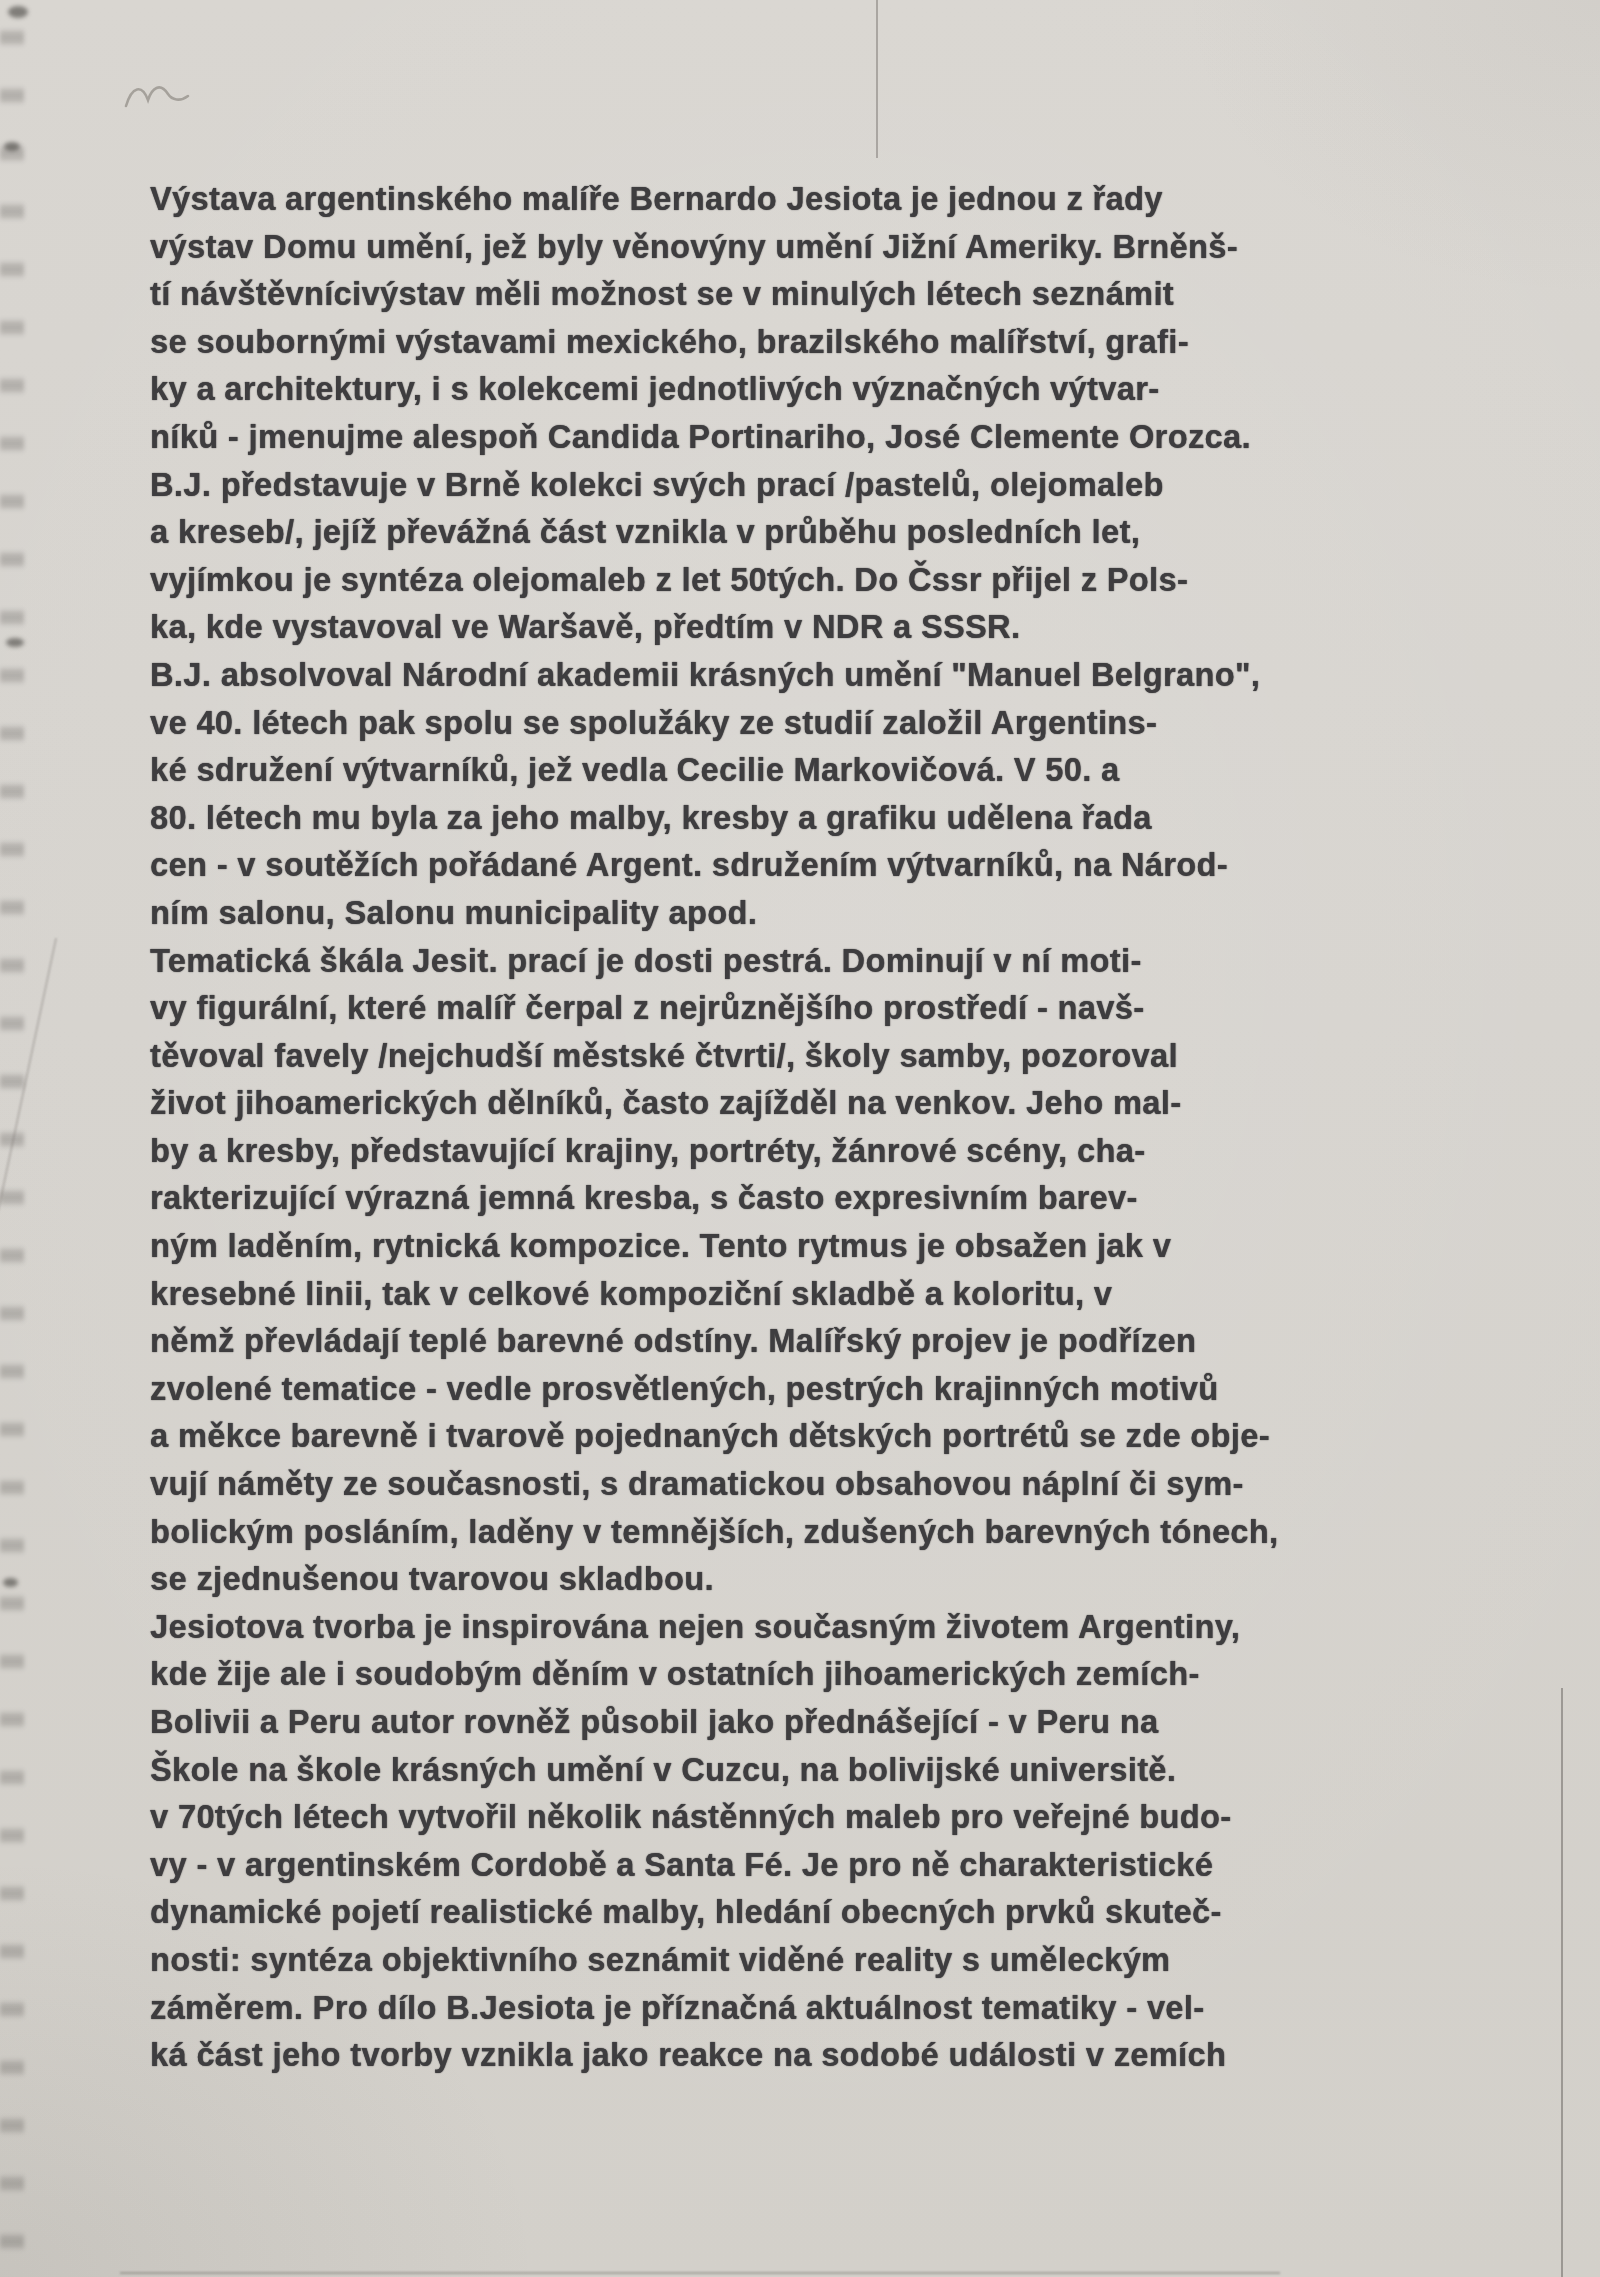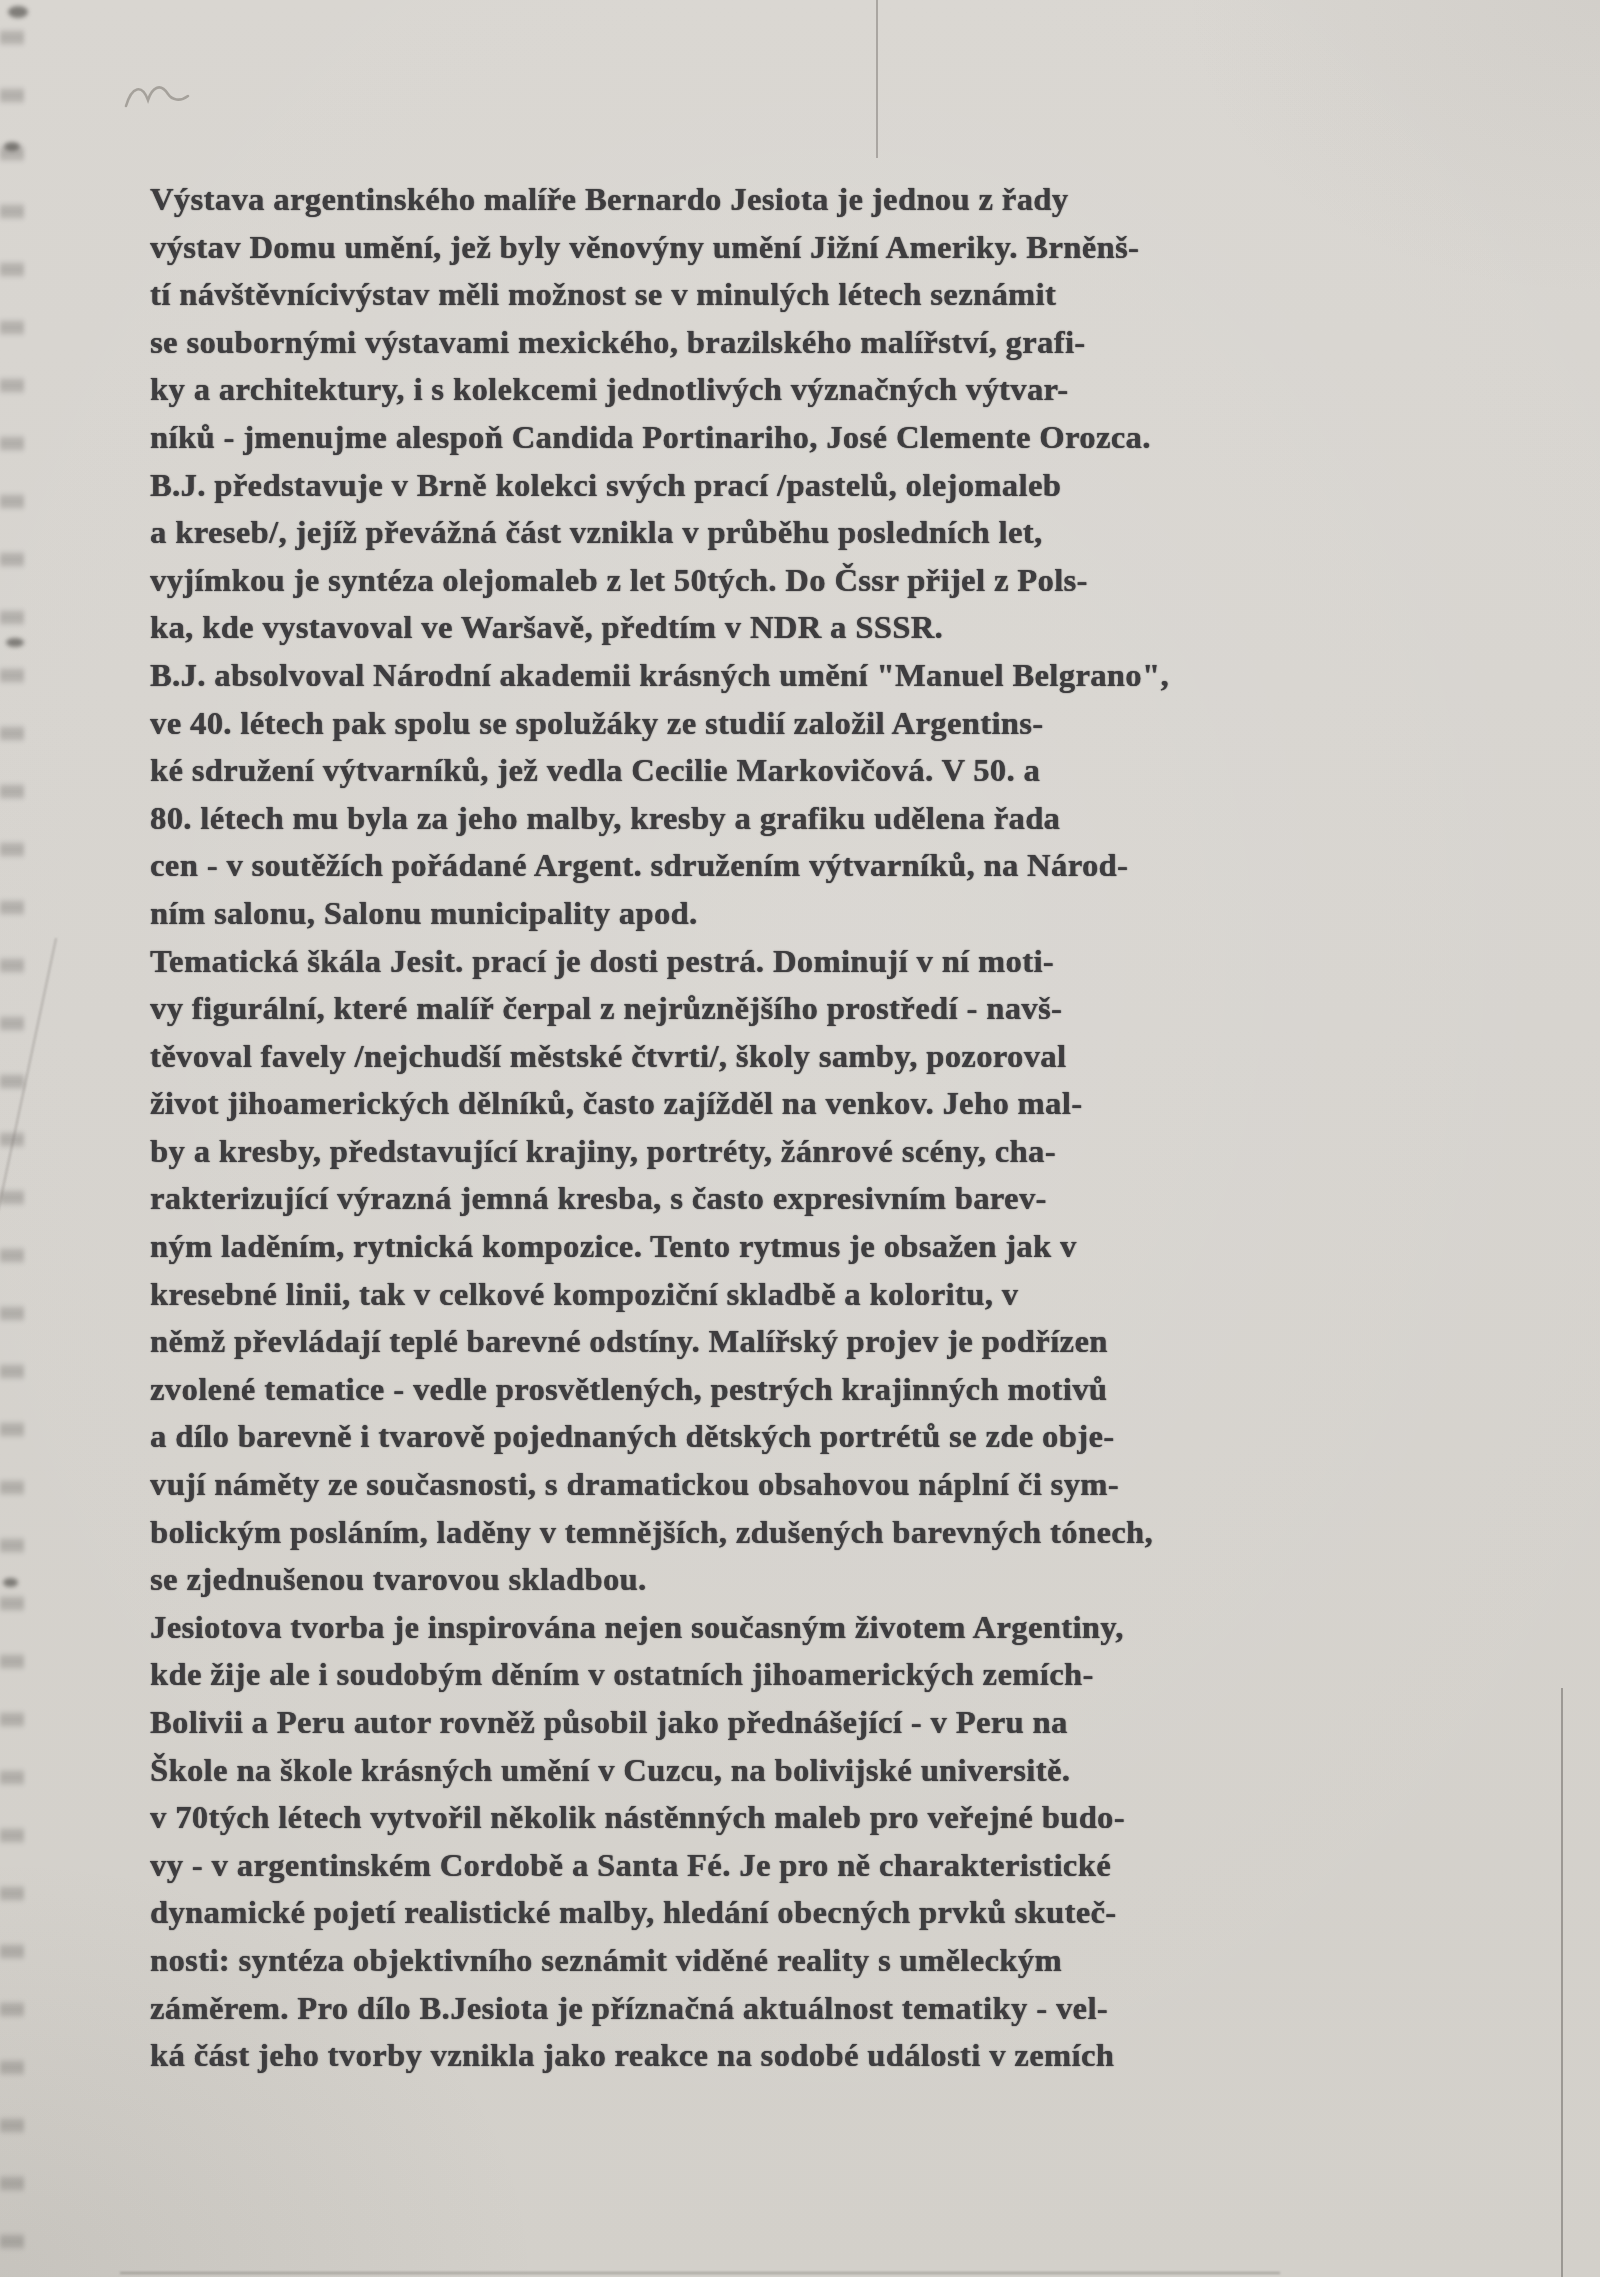--- a/index.html
+++ b/index.html
@@ -11,21 +11,21 @@
     position: relative;
     width: 1600px;
     height: 2277px;
     margin: 0 auto;
     background:
       radial-gradient(ellipse 1400px 1800px at 52% 42%, rgba(255,255,255,0.10), rgba(0,0,0,0) 70%),
       radial-gradient(ellipse 900px 700px at 0% 100%, rgba(90,86,80,0.10), rgba(0,0,0,0) 60%),
       radial-gradient(ellipse 700px 500px at 100% 0%, rgba(120,115,108,0.07), rgba(0,0,0,0) 60%),
       linear-gradient(180deg, #d9d6d1 0%, #d6d3ce 45%, #d3d0ca 100%);
     overflow: hidden;
-    font-family: Liberation Serif, serif;
+    font-family: Liberation Sans, sans-serif;
   }
 
   
   .typescript {
     position: absolute;
     left: 150px;
     top: 176px;
     width: 1400px;
     color: #3e3d3f;
     font-size: 32.5px;
@@ -149,21 +149,21 @@
       <div class="line">Tematická škála Jesit. prací je dosti pestrá. Dominují v ní moti-</div>
       <div class="line">vy figurální, které malíř čerpal z nejrůznějšího prostředí - navš-</div>
       <div class="line">těvoval favely /nejchudší městské čtvrti/, školy samby, pozoroval</div>
       <div class="line">život jihoamerických dělníků, často zajížděl na venkov. Jeho mal-</div>
       <div class="line">by a kresby, představující krajiny, portréty, žánrové scény, cha-</div>
       <div class="line">rakterizující výrazná jemná kresba, s často expresivním barev-</div>
       <div class="line">ným laděním, rytnická kompozice. Tento rytmus je obsažen jak v</div>
       <div class="line">kresebné linii, tak v celkové kompoziční skladbě a koloritu, v</div>
       <div class="line">němž převládají teplé barevné odstíny. Malířský projev je podřízen</div>
       <div class="line">zvolené tematice - vedle prosvětlených, pestrých krajinných motivů</div>
-      <div class="line">a dílo barevně i tvarově pojednaných dětských portrétů se zde obje-</div>
+      <div class="line">a měkce barevně i tvarově pojednaných dětských portrétů se zde obje-</div>
       <div class="line">vují náměty ze současnosti, s dramatickou obsahovou náplní či sym-</div>
       <div class="line">bolickým posláním, laděny v temnějších, zdušených barevných tónech,</div>
       <div class="line">se zjednušenou tvarovou skladbou.</div>
       <div class="line">Jesiotova tvorba je inspirována nejen současným životem Argentiny,</div>
       <div class="line">kde žije ale i soudobým děním v ostatních jihoamerických zemích-</div>
       <div class="line">Bolivii a Peru autor rovněž působil jako přednášející - v Peru na</div>
       <div class="line">Škole na škole krásných umění v Cuzcu, na bolivijské universitě.</div>
       <div class="line">v 70tých létech vytvořil několik nástěnných maleb pro veřejné budo-</div>
       <div class="line">vy - v argentinském Cordobě a Santa Fé. Je pro ně charakteristické</div>
       <div class="line">dynamické pojetí realistické malby, hledání obecných prvků skuteč-</div>

